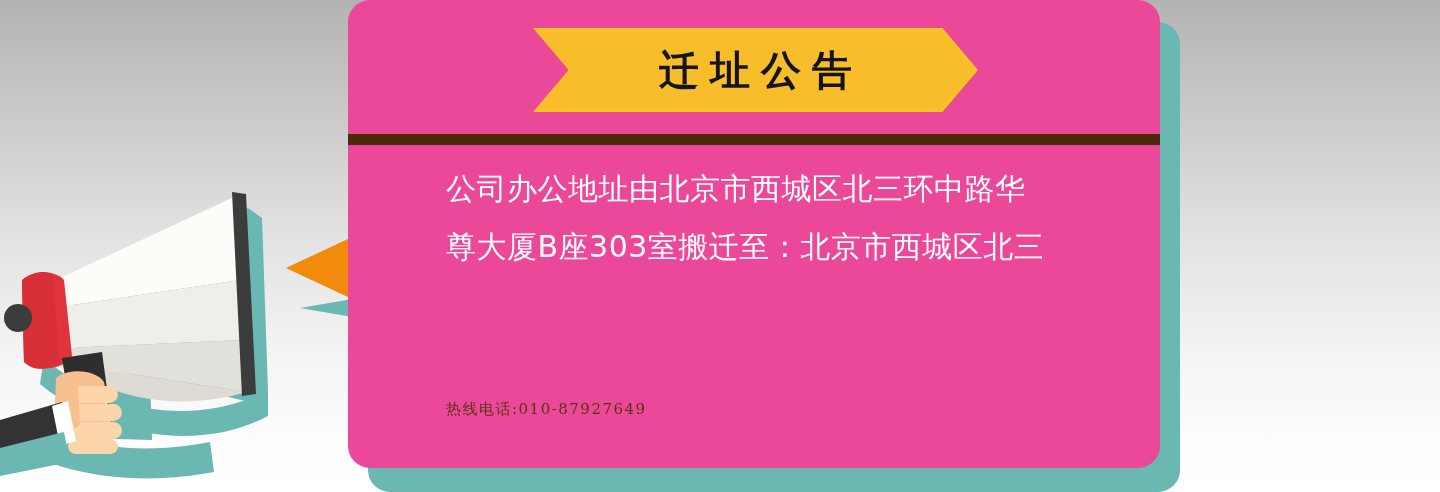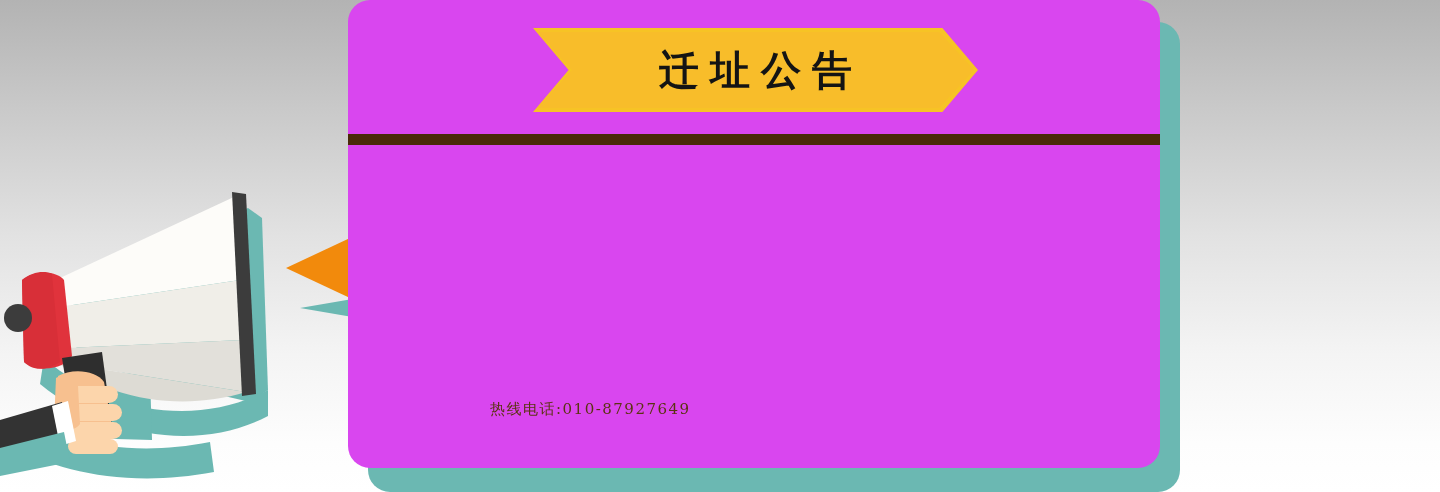--- a/index.html
+++ b/index.html
@@ -20,21 +20,21 @@
   .shadow-tail{
     position:absolute; left:300px; top:296px; width:0; height:0;
     border-top:12px solid transparent;
     border-bottom:12px solid transparent;
     border-right:70px solid #6bb8b2;
   }
 
   
   .card{
     position:absolute; left:348px; top:0px; width:812px; height:468px;
-    background:#d946ef; border-radius:22px 22px 22px 22px;
+    background:#ec4899; border-radius:22px 22px 22px 22px;
   }
   .card-tail{
     position:absolute; left:286px; top:238px; width:0; height:0;
     border-top:30px solid transparent;
     border-bottom:30px solid transparent;
     border-right:64px solid #f28a0c;
   }
 
   
   .ribbon{
@@ -70,21 +70,20 @@
     letter-spacing:0.5px;
   }
   .body-text p{ margin:0; }
 
   
   .footer{
     position:absolute; left:98px; top:400px; width:660px;
     display:flex; justify-content:space-between; align-items:center;
     color:#5a3410; font-size:15px; letter-spacing:1.5px;
     font-family:"DejaVu Serif","Liberation Serif",serif;
-    margin-left:44px;
   }
 
   
   .megaphone{ position:absolute; left:0px; top:180px; width:330px; height:312px; }
 </style>
 </head>
 <body>
 
 <div id="stage">
 
@@ -138,20 +137,22 @@
 
   <div class="card">
 
     <div class="ribbon"></div>
     <div class="ribbon-inner"></div>
     <div class="ribbon-text">迁址公告</div>
 
     <div class="divider"></div>
 
     <div class="body-text">
+      <p>公司办公地址由北京市西城区北三环中路华</p>
+      <p>尊大厦B座303室搬迁至：北京市西城区北三</p>
     </div>
 
     <div class="footer">
       <span>热线电话:010-87927649</span>
     </div>
 
   </div>
 </div>
 
 </body></html>

